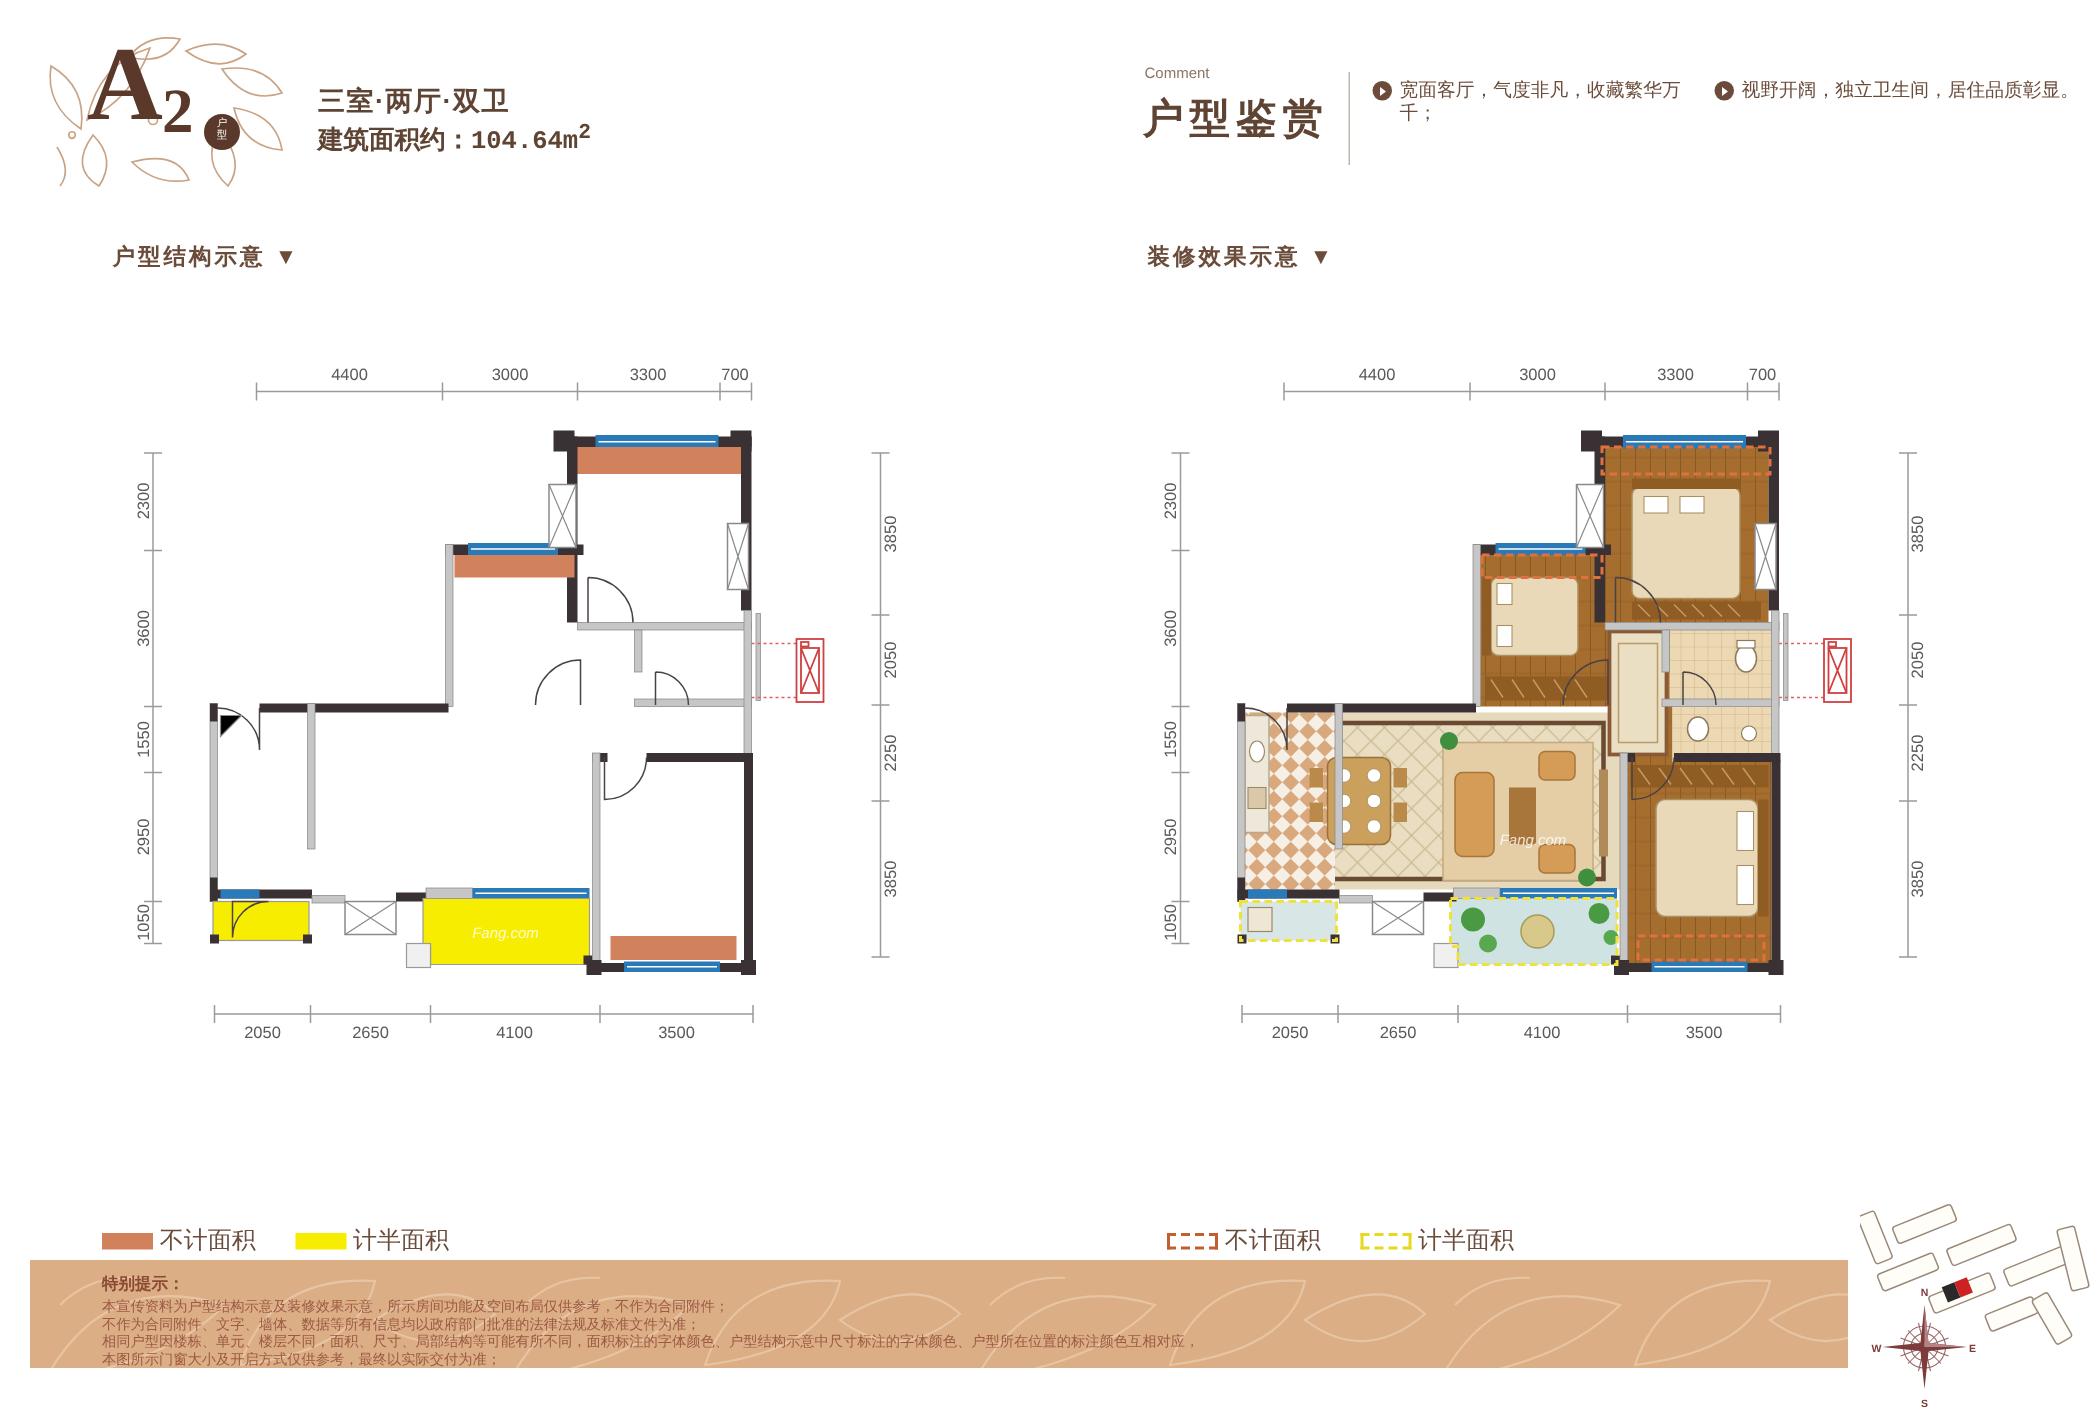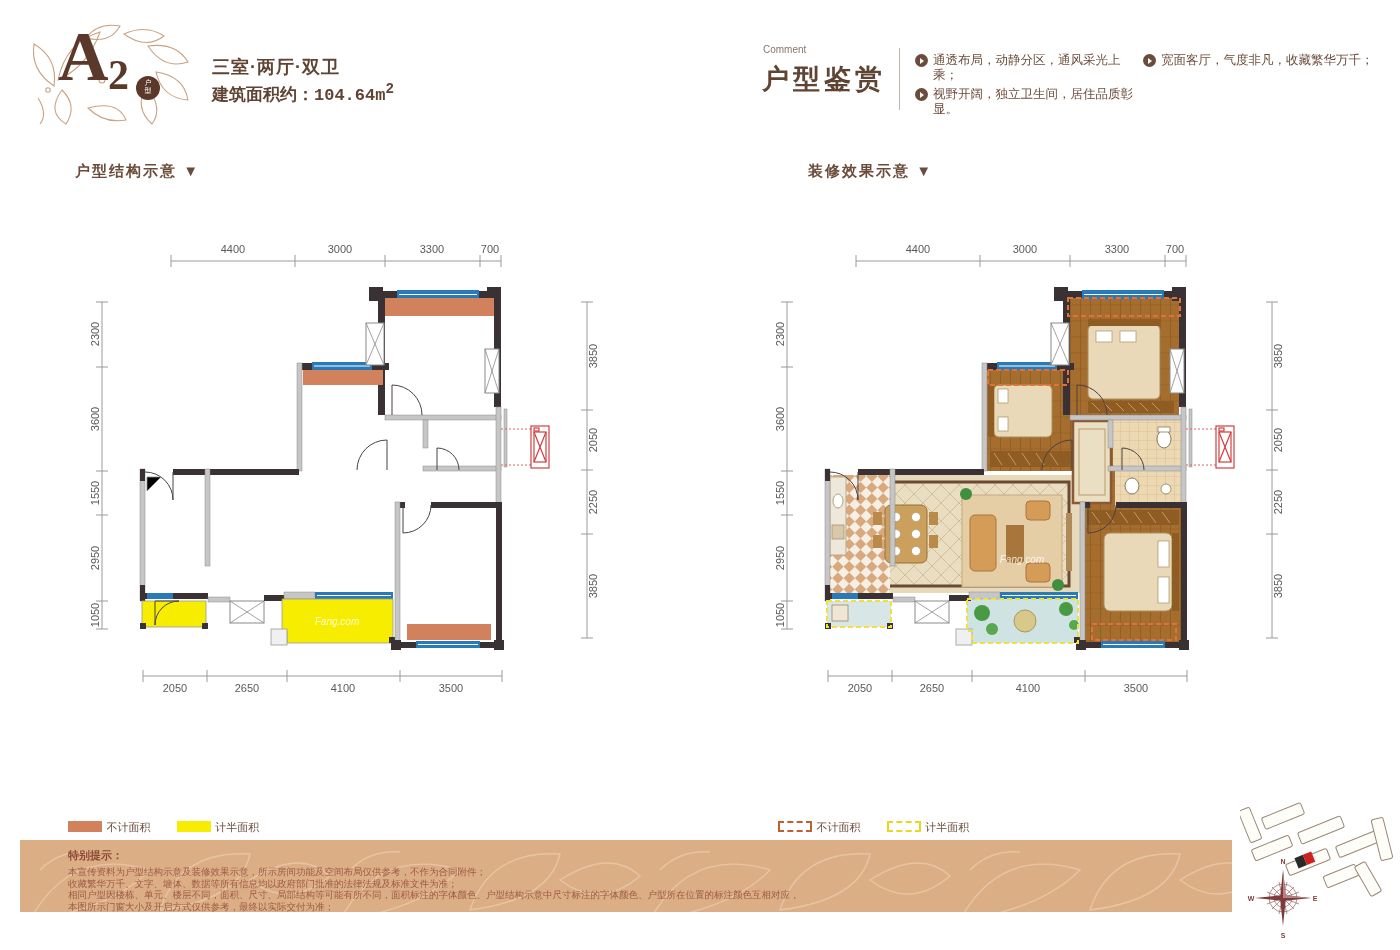--- a/index.html
+++ b/index.html
@@ -44,21 +44,21 @@
   .arc{stroke:#4a4244;stroke-width:1;fill:none;}
   .red{stroke:#d04040;fill:none;stroke-width:1.2;}
   .reddash{stroke:#e06060;stroke-width:1;stroke-dasharray:2,2;fill:none;}
   .wm{font-size:10px;fill:#ffffff;opacity:0.8;font-style:italic;}
   .odash{fill:none;stroke:#e0703c;stroke-width:2;stroke-dasharray:5,3;}
   .ydash{fill:none;stroke:#f0e23c;stroke-width:2;stroke-dasharray:5,3;}
   .furn{fill:#ead9b8;stroke:#a89060;stroke-width:1;}
   .wood-dark{fill:#8f5c24;}
 
   
-  .legend-label{font-size:11px;color:#6b4c3b;}
+  .legend-label{font-size:16px;color:#6b4c3b;}
   .sw{width:34px;height:11px;display:inline-block;}
   .sw-orange{background:#d1815b;}
   .sw-yellow{background:#f7ed00;}
   .sw-dash-o{border:2px dashed #c06030;background:#fff;width:30px;height:7px;}
   .sw-dash-y{border:2px dashed #e8d820;background:#fff;width:30px;height:7px;}
 
   
   .band{left:20px;top:840px;width:1212px;height:72px;background:#dcae86;overflow:hidden;}
   .band-text{position:absolute;left:48px;top:8px;}
   .band-title{font-size:11px;font-weight:bold;color:#8a4a34;margin-bottom:3px;}
@@ -106,33 +106,29 @@
     <span>▼</span>
   </div>
 
   <div class="abs comment-en">Comment</div>
   <div class="abs comment-cn">户型鉴赏</div>
   <div class="abs v-divider"></div>
 
   <div class="abs bullets">
     <div class="bullet">
       <span class="bullet-ic"></span>
-      <span class="bullet-tx">通透布局，动静分区，通风采光上乘；</span>
-    </div>
-    <div class="bullet">
-      <span class="bullet-ic"></span>
       <span class="bullet-tx">宽面客厅，气度非凡，收藏繁华万千；</span>
     </div>
     <div class="bullet">
       <span class="bullet-ic"></span>
       <span class="bullet-tx">视野开阔，独立卫生间，居住品质彰显。</span>
     </div>
   </div>
 
-  <div class="abs section-label" style="left:808px;top:126px;">
+  <div class="abs section-label" style="left:765px;top:126px;">
     <span>装修效果示意</span>
     <span>▼</span>
   </div>
 
   <svg class="abs plan-svg" style="left:85px;top:233px;" viewBox="0 0 520 470">
 
     <g>
       <path class="dim-line" d="M86 28 H416 M86 22 V34 M210 22 V34 M300 22 V34 M395 22 V34 M416 22 V34"></path>
       <text class="dim-text" x="148" y="20" text-anchor="middle">4400</text>
       <text class="dim-text" x="255" y="20" text-anchor="middle">3000</text>
@@ -449,21 +445,21 @@
           <path d="M20 30 Q40 10 70 12"></path>
         </g>
         <use href="#leafmotif" x="310"></use>
         <use href="#leafmotif" x="620"></use>
         <use href="#leafmotif" x="930"></use>
       </g>
     </svg>
     <div class="band-text">
       <div class="band-title">特别提示：</div>
       <div class="band-line">本宣传资料为户型结构示意及装修效果示意，所示房间功能及空间布局仅供参考，不作为合同附件；</div>
-      <div class="band-line">收藏繁华万千、文字、墙体、数据等所有信息均以政府部门批准的法律法规及标准文件为准；</div>
+      <div class="band-line">不作为合同附件、文字、墙体、数据等所有信息均以政府部门批准的法律法规及标准文件为准；</div>
       <div class="band-line">相同户型因楼栋、单元、楼层不同，面积、尺寸、局部结构等可能有所不同，面积标注的字体颜色、户型结构示意中尺寸标注的字体颜色、户型所在位置的标注颜色互相对应，</div>
       <div class="band-line">本图所示门窗大小及开启方式仅供参考，最终以实际交付为准；</div>
       <div class="band-line">开发商保留对该宣传资料修改的权利，以上信息敬请留意。</div>
     </div>
   </div>
 
   <svg class="abs" style="left:1240px;top:788px;" width="160" height="110" viewBox="0 0 160 110">
     <g fill="#fffdf8" stroke="#9a8878" stroke-width="1">
       <rect x="4" y="20" width="12" height="34" rx="2" transform="rotate(-22 10 37)"></rect>
       <rect x="22" y="22" width="42" height="12" rx="2" transform="rotate(-22 43 28)"></rect>

